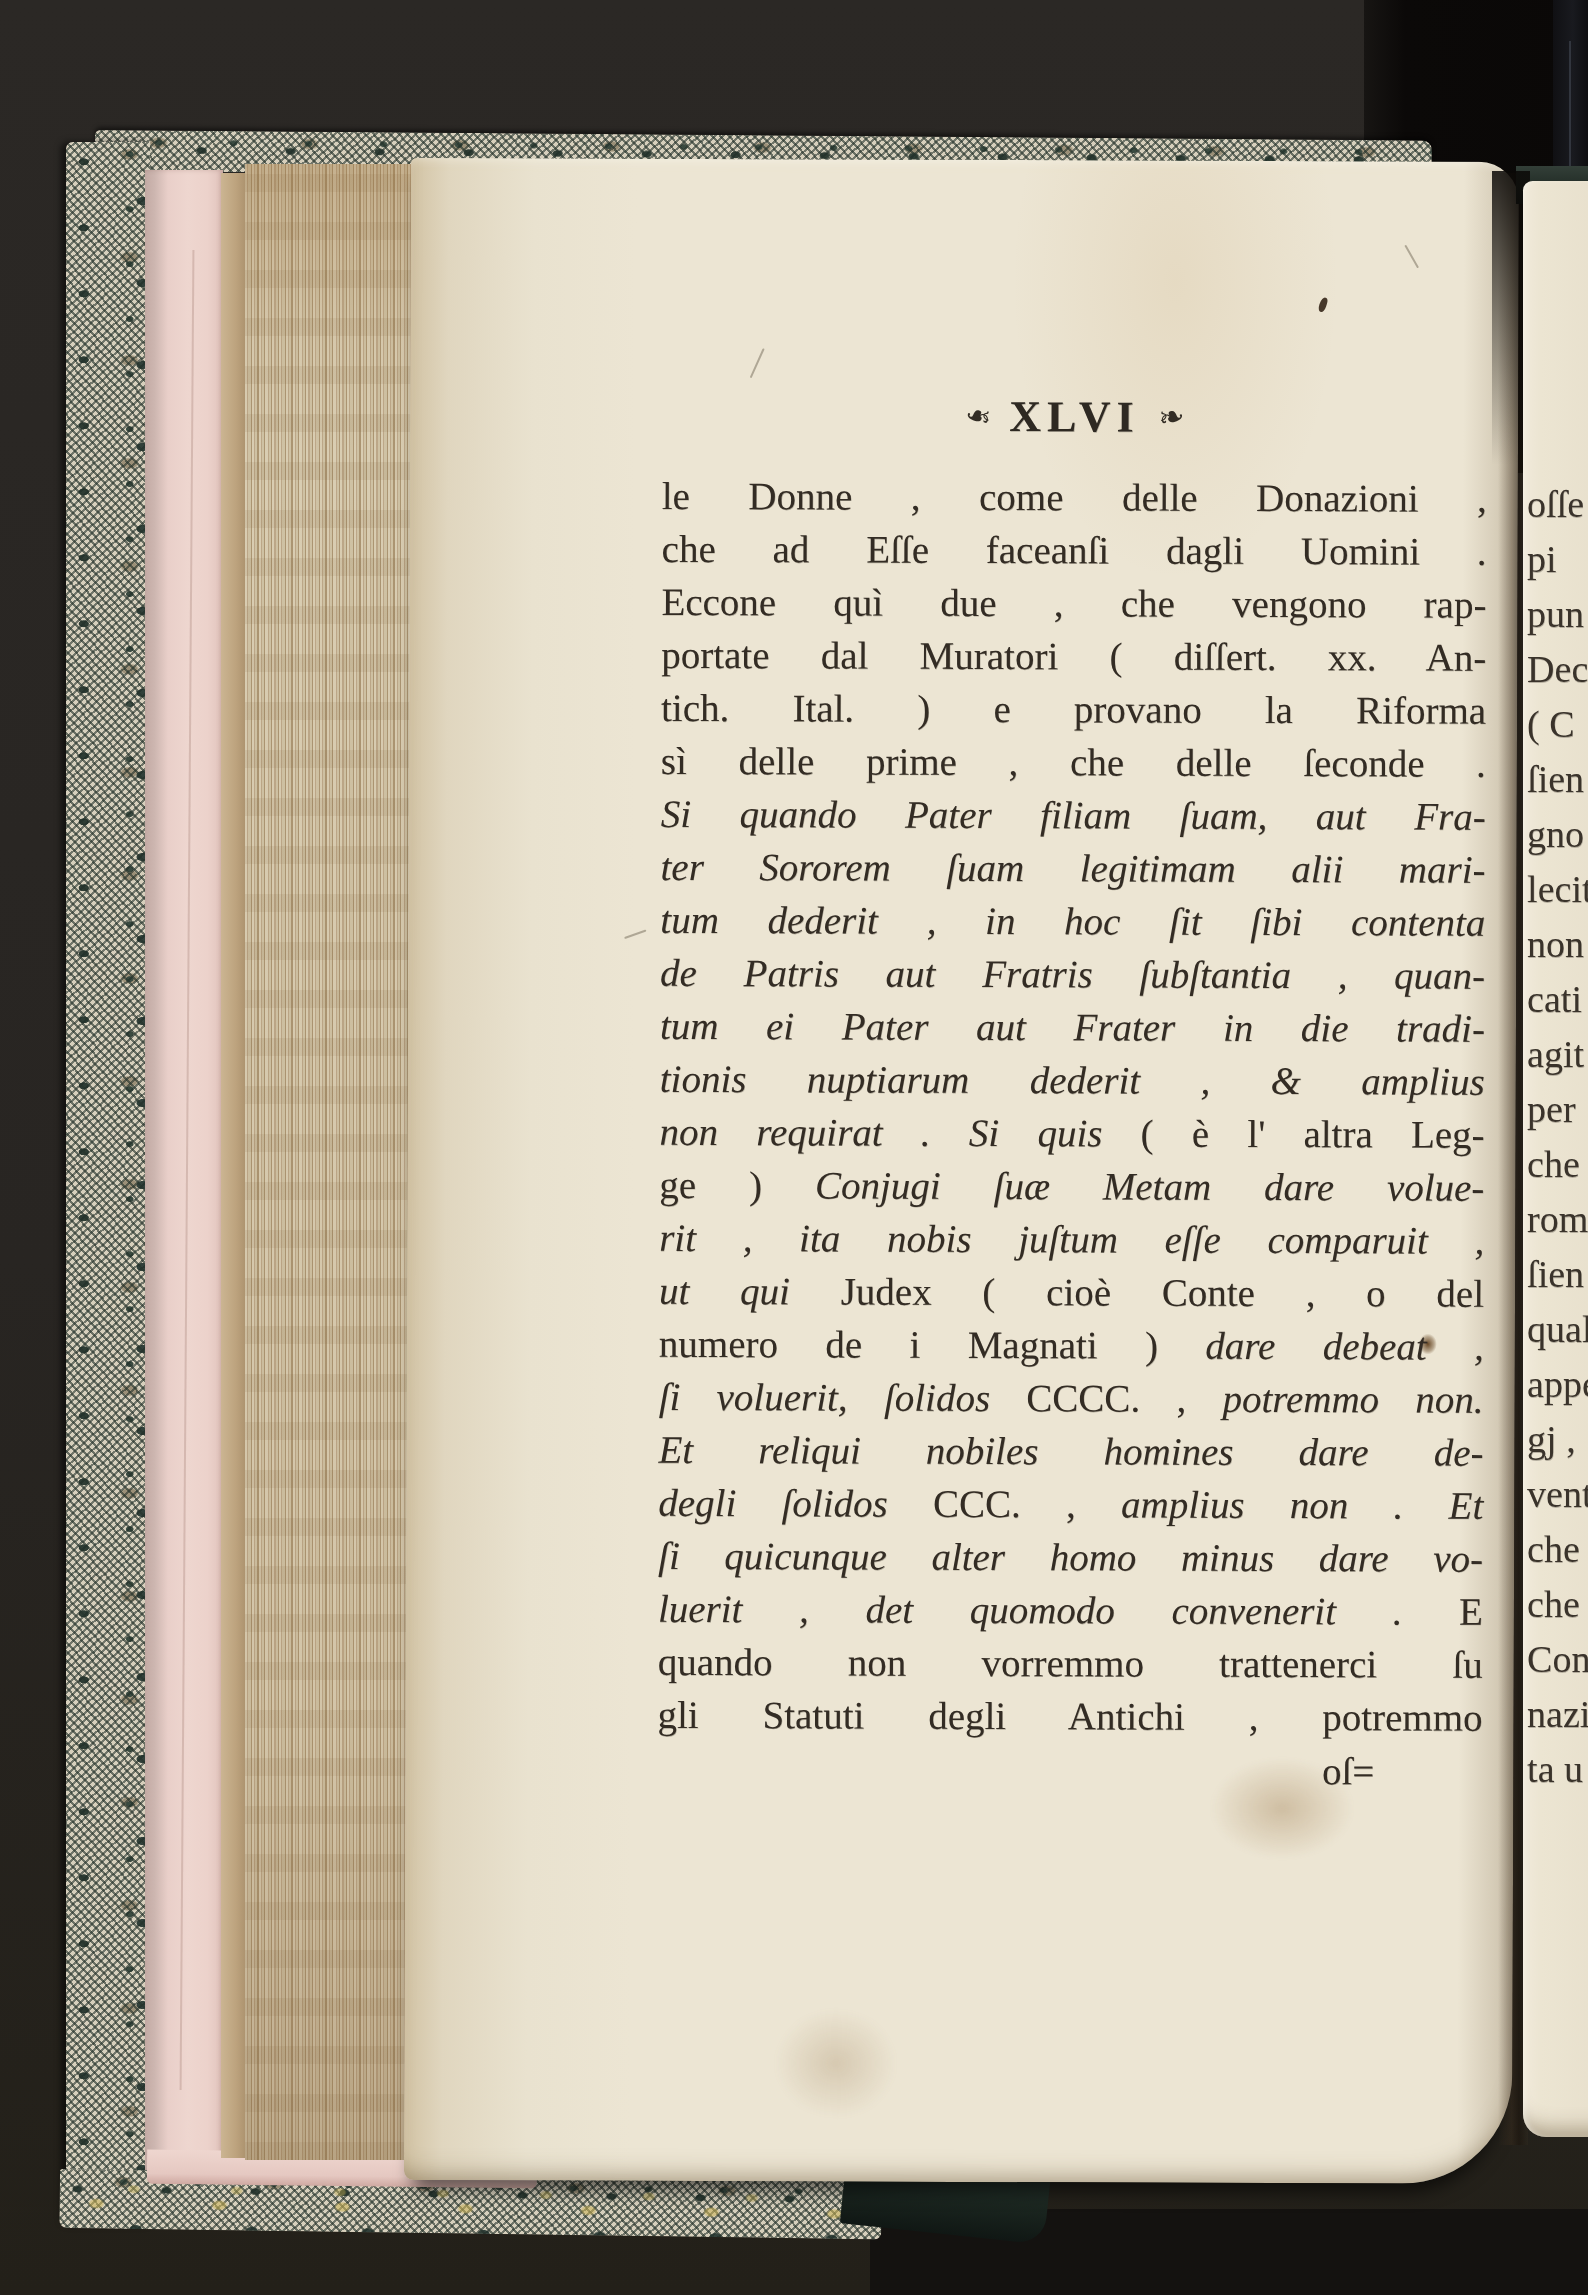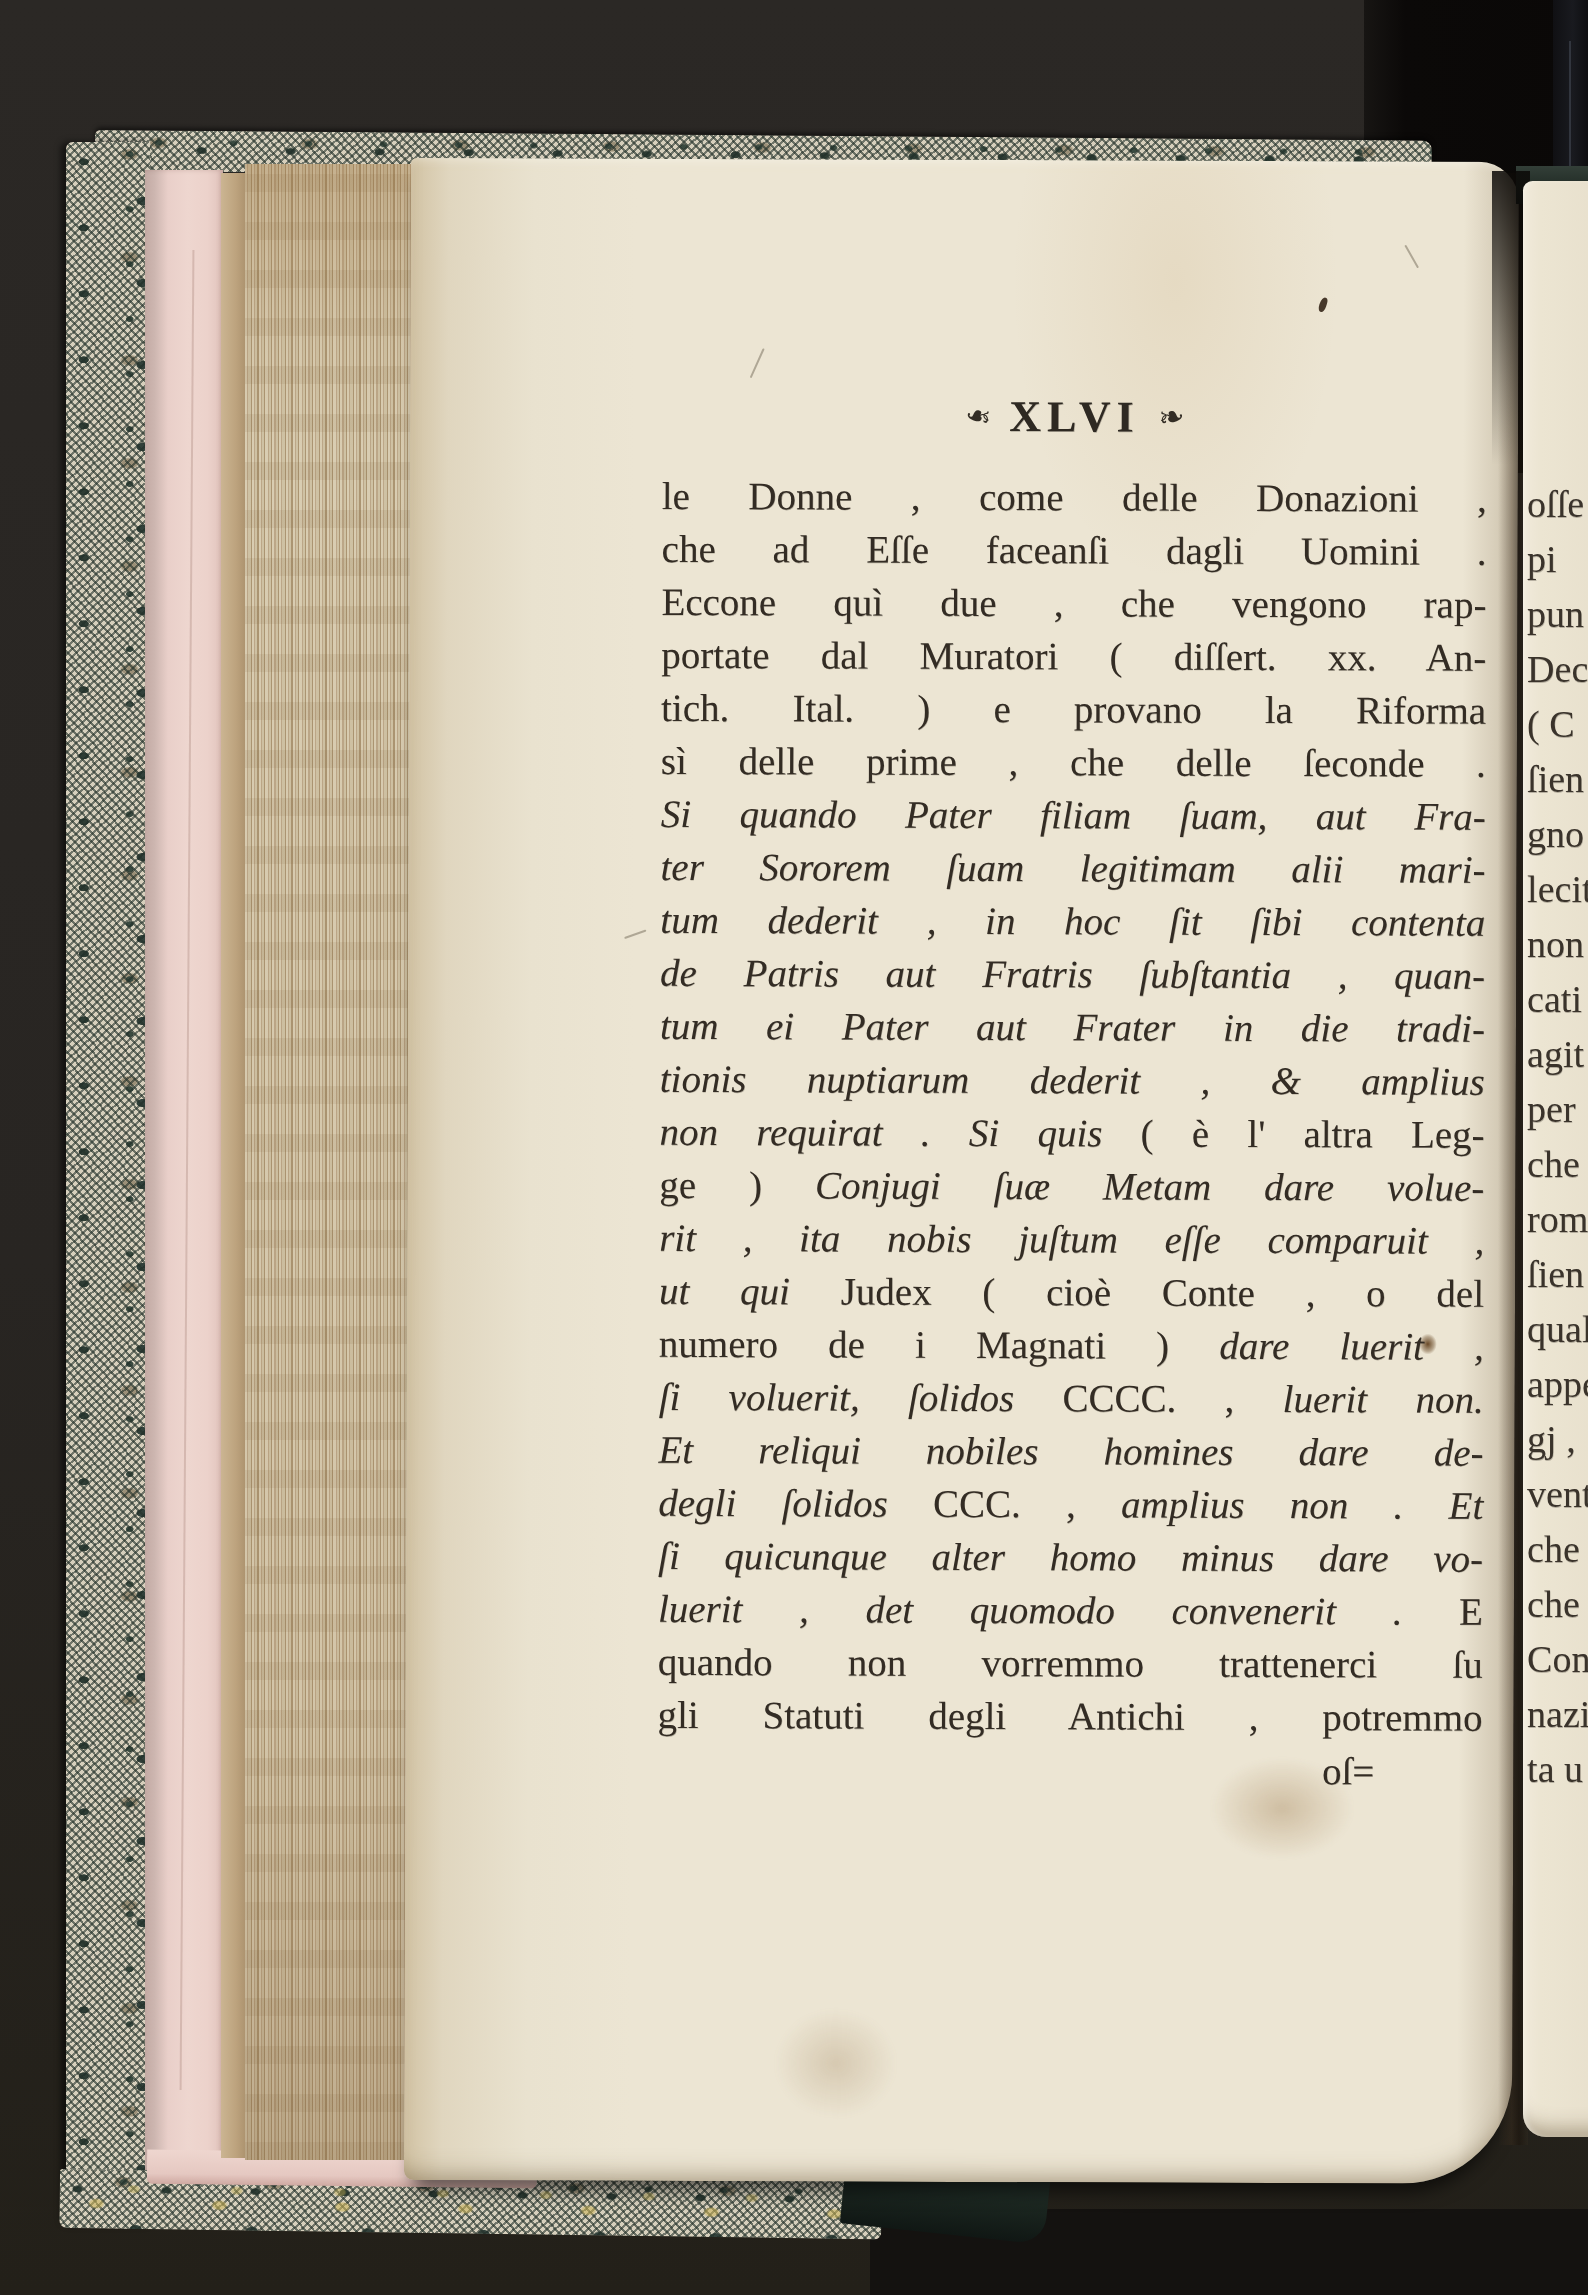--- a/index.html
+++ b/index.html
@@ -159,22 +159,22 @@
         <div class="tline"><span class="it">Si quando Pater filiam ſuam, aut Fra-</span></div>
         <div class="tline"><span class="it">ter Sororem ſuam legitimam alii mari-</span></div>
         <div class="tline"><span class="it">tum dederit , in hoc ſit ſibi contenta</span></div>
         <div class="tline"><span class="it">de Patris aut Fratris ſubſtantia , quan-</span></div>
         <div class="tline"><span class="it">tum ei Pater aut Frater in die tradi-</span></div>
         <div class="tline"><span class="it">tionis nuptiarum dederit , &amp; amplius</span></div>
         <div class="tline"><span class="it">non requirat . Si quis </span><span class="ro">( è l' altra Leg-</span></div>
         <div class="tline"><span class="ro">ge ) </span><span class="it">Conjugi ſuæ Metam dare volue-</span></div>
         <div class="tline"><span class="it">rit , ita nobis juſtum eſſe comparuit ,</span></div>
         <div class="tline"><span class="it">ut qui </span><span class="ro">Judex ( cioè Conte , o del</span></div>
-        <div class="tline"><span class="ro">numero de i Magnati ) </span><span class="it">dare luerit ,</span></div>
-        <div class="tline"><span class="it">ſi voluerit, ſolidos </span><span class="ro">CCCC. , </span><span class="it">luerit non.</span></div>
+        <div class="tline"><span class="ro">numero de i Magnati ) </span><span class="it">dare debeat ,</span></div>
+        <div class="tline"><span class="it">ſi voluerit, ſolidos </span><span class="ro">CCCC. , </span><span class="it">potremmo non.</span></div>
         <div class="tline"><span class="it">Et reliqui nobiles homines dare de-</span></div>
         <div class="tline"><span class="it">degli ſolidos </span><span class="ro">CCC. , </span><span class="it">amplius non . Et</span></div>
         <div class="tline"><span class="it">ſi quicunque alter homo minus dare vo-</span></div>
         <div class="tline"><span class="it">luerit , det quomodo convenerit . </span><span class="ro">E</span></div>
         <div class="tline"><span class="ro">quando non vorremmo trattenerci ſu</span></div>
         <div class="tline"><span class="ro">gli Statuti degli Antichi , potremmo</span></div>
         <div class="catchword-line">oſ=</div>
       </div>
   </div>
 

